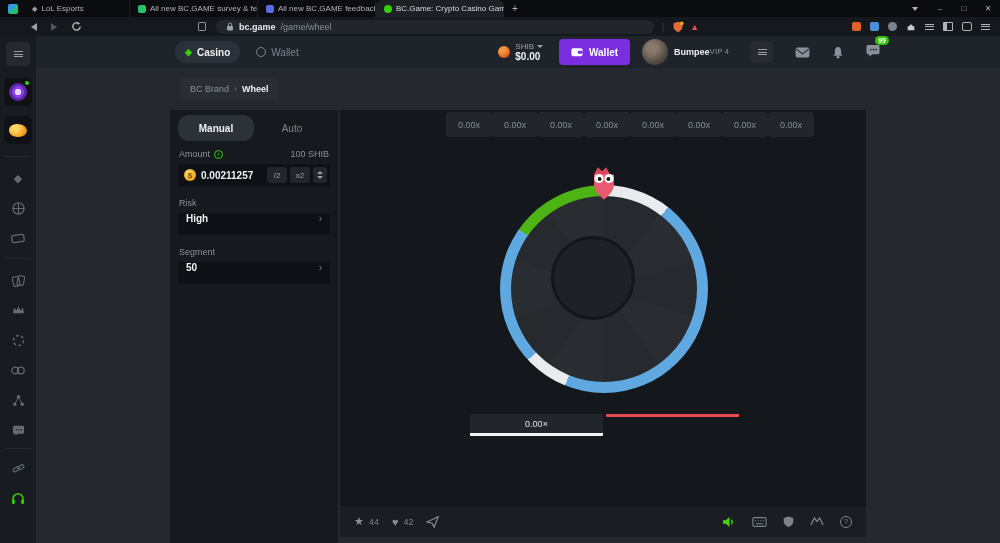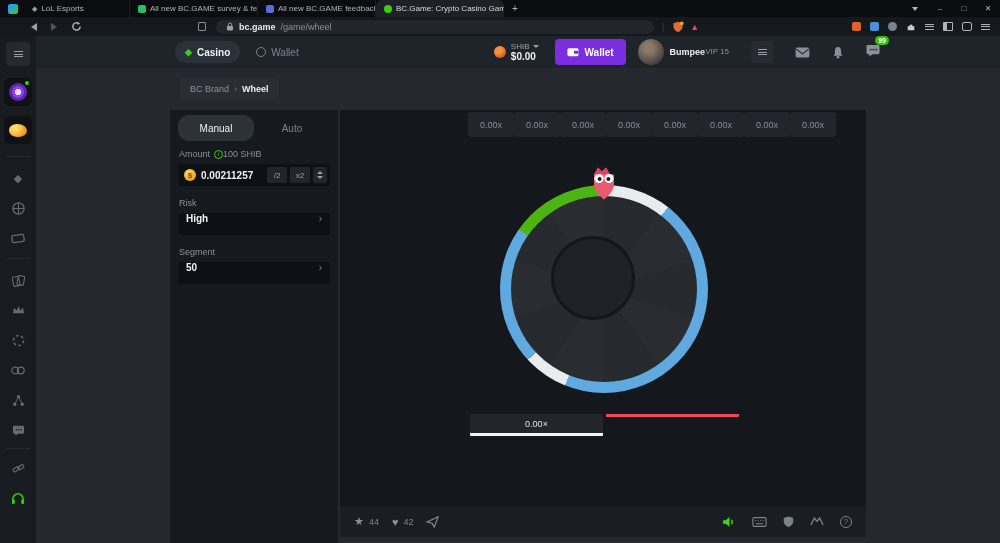--- a/index.html
+++ b/index.html
@@ -90,22 +90,22 @@
   .breadcrumb { position:absolute; top:78px; left:180px; height:21px; background:#2a2e34; border-radius:3px;
                 display:flex; align-items:center; gap:5px; padding:0 10px; font-size:9px; }
   .bc-brand { color:#8b919a; }
   .bc-sep { color:#6b7178; }
   .bc-page { color:#eef0f3; font-weight:bold; }
 
   .betpanel { position:absolute; top:110px; left:170px; width:168px; height:433px; background:#16191d;
               padding:5px 8px; }
   .bp-tabs { display:flex; height:26px; margin-bottom:8px; }
   .bp-tab { flex:1; display:flex; align-items:center; justify-content:center; font-size:10px; color:#7d838c; }
-  .bp-tab.active { background:#2d3238; border-radius:11px; color:#eef0f3; font-weight:normal; }
-  .amt-row { display:flex; align-items:center; font-size:9px;
+  .bp-tab.active { background:#2d3238; border-radius:11px; color:#eef0f3; font-weight:bold; }
+  .amt-row { display:flex; justify-content:space-between; align-items:center; font-size:9px;
              color:#8b919a; margin:4px 1px 5px; }
   .amt-left { display:flex; align-items:center; gap:4px; }
   .info-i { width:9px; height:9px; border:1px solid #35d10a; border-radius:50%; color:#35d10a;
             font-size:6px; display:flex; align-items:center; justify-content:center; font-style:italic; }
   .amt-input { display:flex; align-items:center; height:22px; background:#0d1014; border-radius:3px;
                padding:0 3px 0 6px; gap:3px; }
   .coin { width:12px; height:12px; border-radius:50%; background:radial-gradient(circle at 35% 30%, #ffd75e, #f0a71d 70%);
           color:#6b4a00; font-size:8px; font-weight:bold; display:flex; align-items:center; justify-content:center; }
   .amt-val { flex:1; font-size:10px; font-weight:bold; color:#eef0f3; margin-left:2px; }
   .mini-btn { width:20px; height:16px; background:#22262c; border-radius:2px; color:#9aa0a8; font-size:8px;
@@ -129,21 +129,21 @@
   .game { position:absolute; top:110px; left:340px; width:526px; height:427px; background:#14171c; }
   .bankroll { position:absolute; top:2px; left:4px; width:88px; height:25px; background:#1e2228;
               border-radius:3px; display:flex; flex-direction:column; align-items:center;
               justify-content:center; line-height:1.25; }
   .bk-l1 { font-size:8px; }
   .bk-label { color:#52cf10; font-weight:bold; }
   .bk-cur { color:#aab0b8; }
   .bk-l2 { font-size:9px; font-weight:bold; color:#eef0f3; display:flex; align-items:center; gap:3px; }
   .shib-s { width:9px; height:9px; border-radius:50%;
             background:radial-gradient(circle at 35% 30%, #f2953f 30%, #d9531e 75%); }
-  .mults { position:absolute; top:2px; left:106px; width:412px; display:flex; justify-content:center; }
+  .mults { position:absolute; top:2px; left:106px; width:412px; display:flex; justify-content:flex-start; }
   .mult { width:46px; height:25px; background:#22262c; border-radius:3px; display:flex; align-items:center;
           justify-content:center; font-size:9px; color:#868d96; }
 
   .wheel-ring { position:absolute; top:75px; left:160px; width:208px; height:208px; border-radius:50%; }
   .wheel-disc { position:absolute; top:11px; left:11px; width:186px; height:186px; border-radius:50%;
       background:conic-gradient(#26292e 0 36deg,#292c31 36deg 72deg,#26292e 72deg 108deg,#292c31 108deg 144deg,
       #26292e 144deg 180deg,#292c31 180deg 216deg,#26292e 216deg 252deg,#292c31 252deg 288deg,
       #26292e 288deg 324deg,#292c31 324deg 360deg); }
   .wheel-hub { position:absolute; top:51px; left:51px; width:84px; height:84px; border-radius:50%;
                background:#1e2126; border:3px solid #141619; }
@@ -263,21 +263,21 @@
     <div class="walletbtn">
       <svg width="12" height="10" viewBox="0 0 14 11">
         <rect x="0.5" y="1" width="13" height="9.5" rx="2" fill="#fff"></rect>
         <rect x="8" y="4" width="5.5" height="3.5" rx="1" fill="#7b2ee0"></rect>
       </svg>
       <span>Wallet</span>
     </div>
     <div class="avatar"></div>
     <div class="usercol">
       <span class="uname">Bumpee</span>
-      <span class="uvip">VIP 15</span>
+      <span class="uvip">VIP 4</span>
     </div>
     <div class="betslip-box">
       <div class="lines">
           <i style="background:#9aa0a8"></i>
           <i style="background:#9aa0a8"></i>
           <i style="background:#9aa0a8"></i>
         </div>
     </div>
     <div class="hicon">
       <svg width="15" height="11" viewBox="0 0 16 12">

